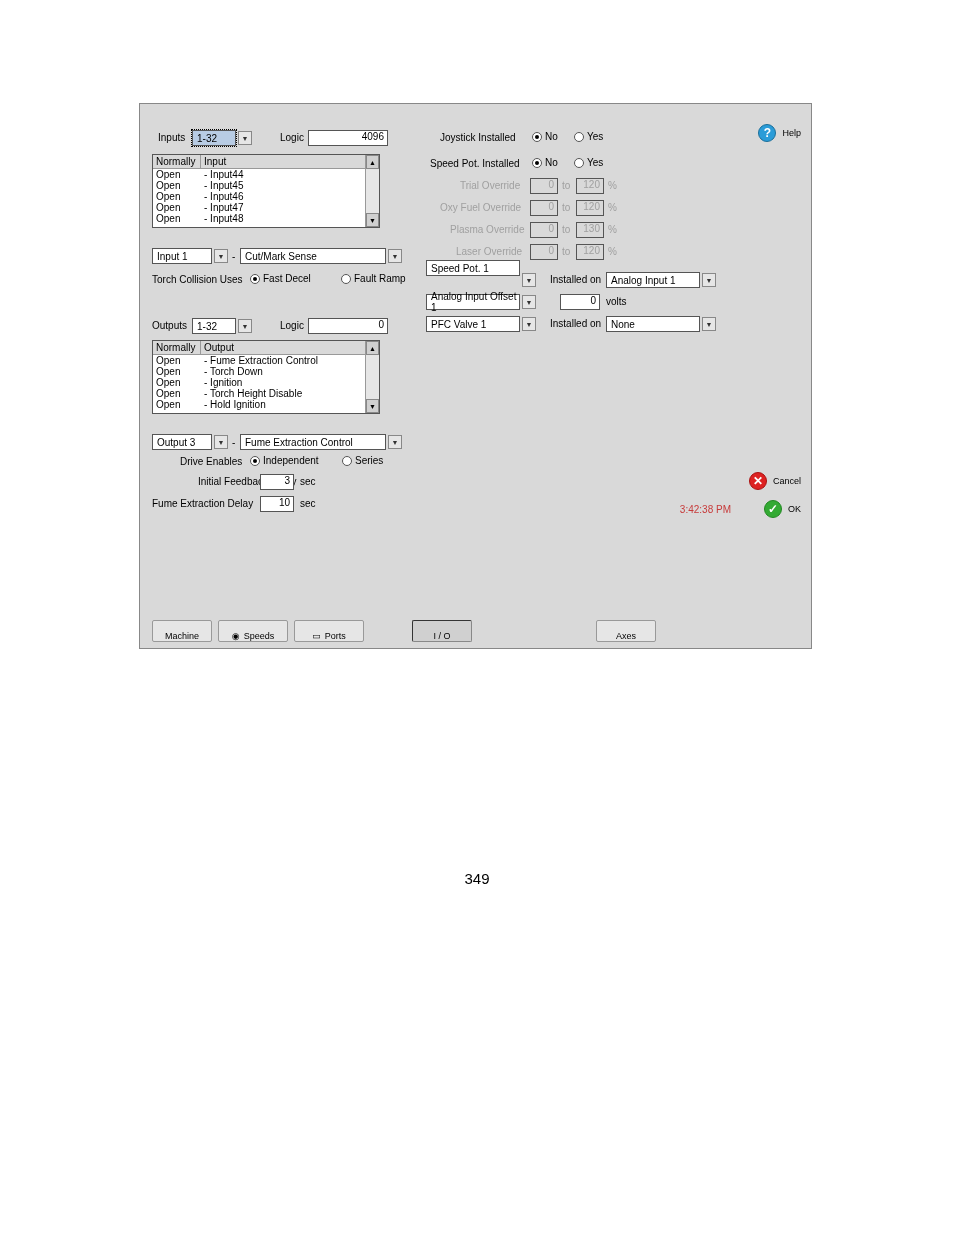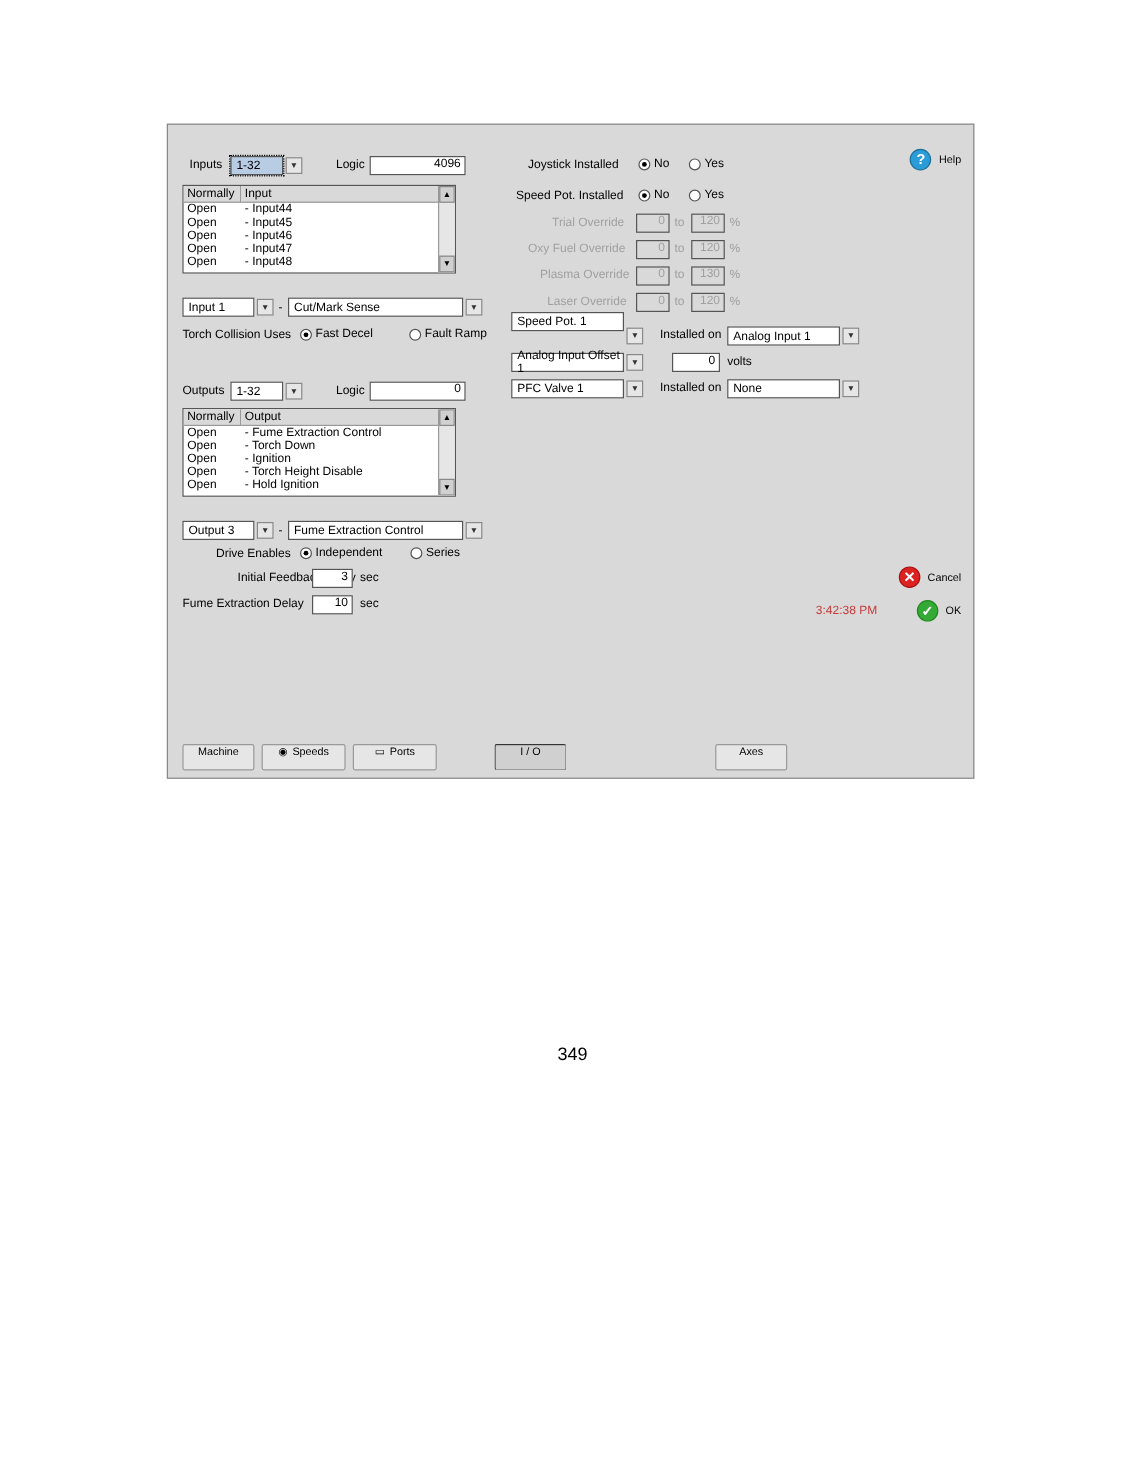--- a/index.html
+++ b/index.html
@@ -63,21 +63,21 @@
   .iconbtn .circ {
     width: 18px; height: 18px; border-radius: 50%;
     display: flex; align-items: center; justify-content: center; font-weight: bold;
     font-size: 12px; color: #fff;
   }
   .help { background: #2b9cd8; border: 1px solid #1b6f9a; }
   .cancel { background: #d22; border: 1px solid #a11; }
   .ok { background: #3a3; border: 1px solid #282; }
   .bottombtn {
     position: absolute; background: #e6e6e6; border: 1px solid #999;
-    border-radius: 2px; height: 22px; display: flex; align-items: flex-start; justify-content: center;
+    border-radius: 2px; height: 22px; display: flex; align-items: flex-end; justify-content: center;
     font-size: 9px; gap: 4px; cursor: pointer;
   }
   .bottombtn.active { background: #d0d0d0; border: 1px inset #888; }
   .page-num { position: absolute; left: 0; right: 0; top: 870px; text-align: center; font-size: 15px; }
 </style>
 </head>
 <body>
 
 <div class="page">
   <div class="window">

